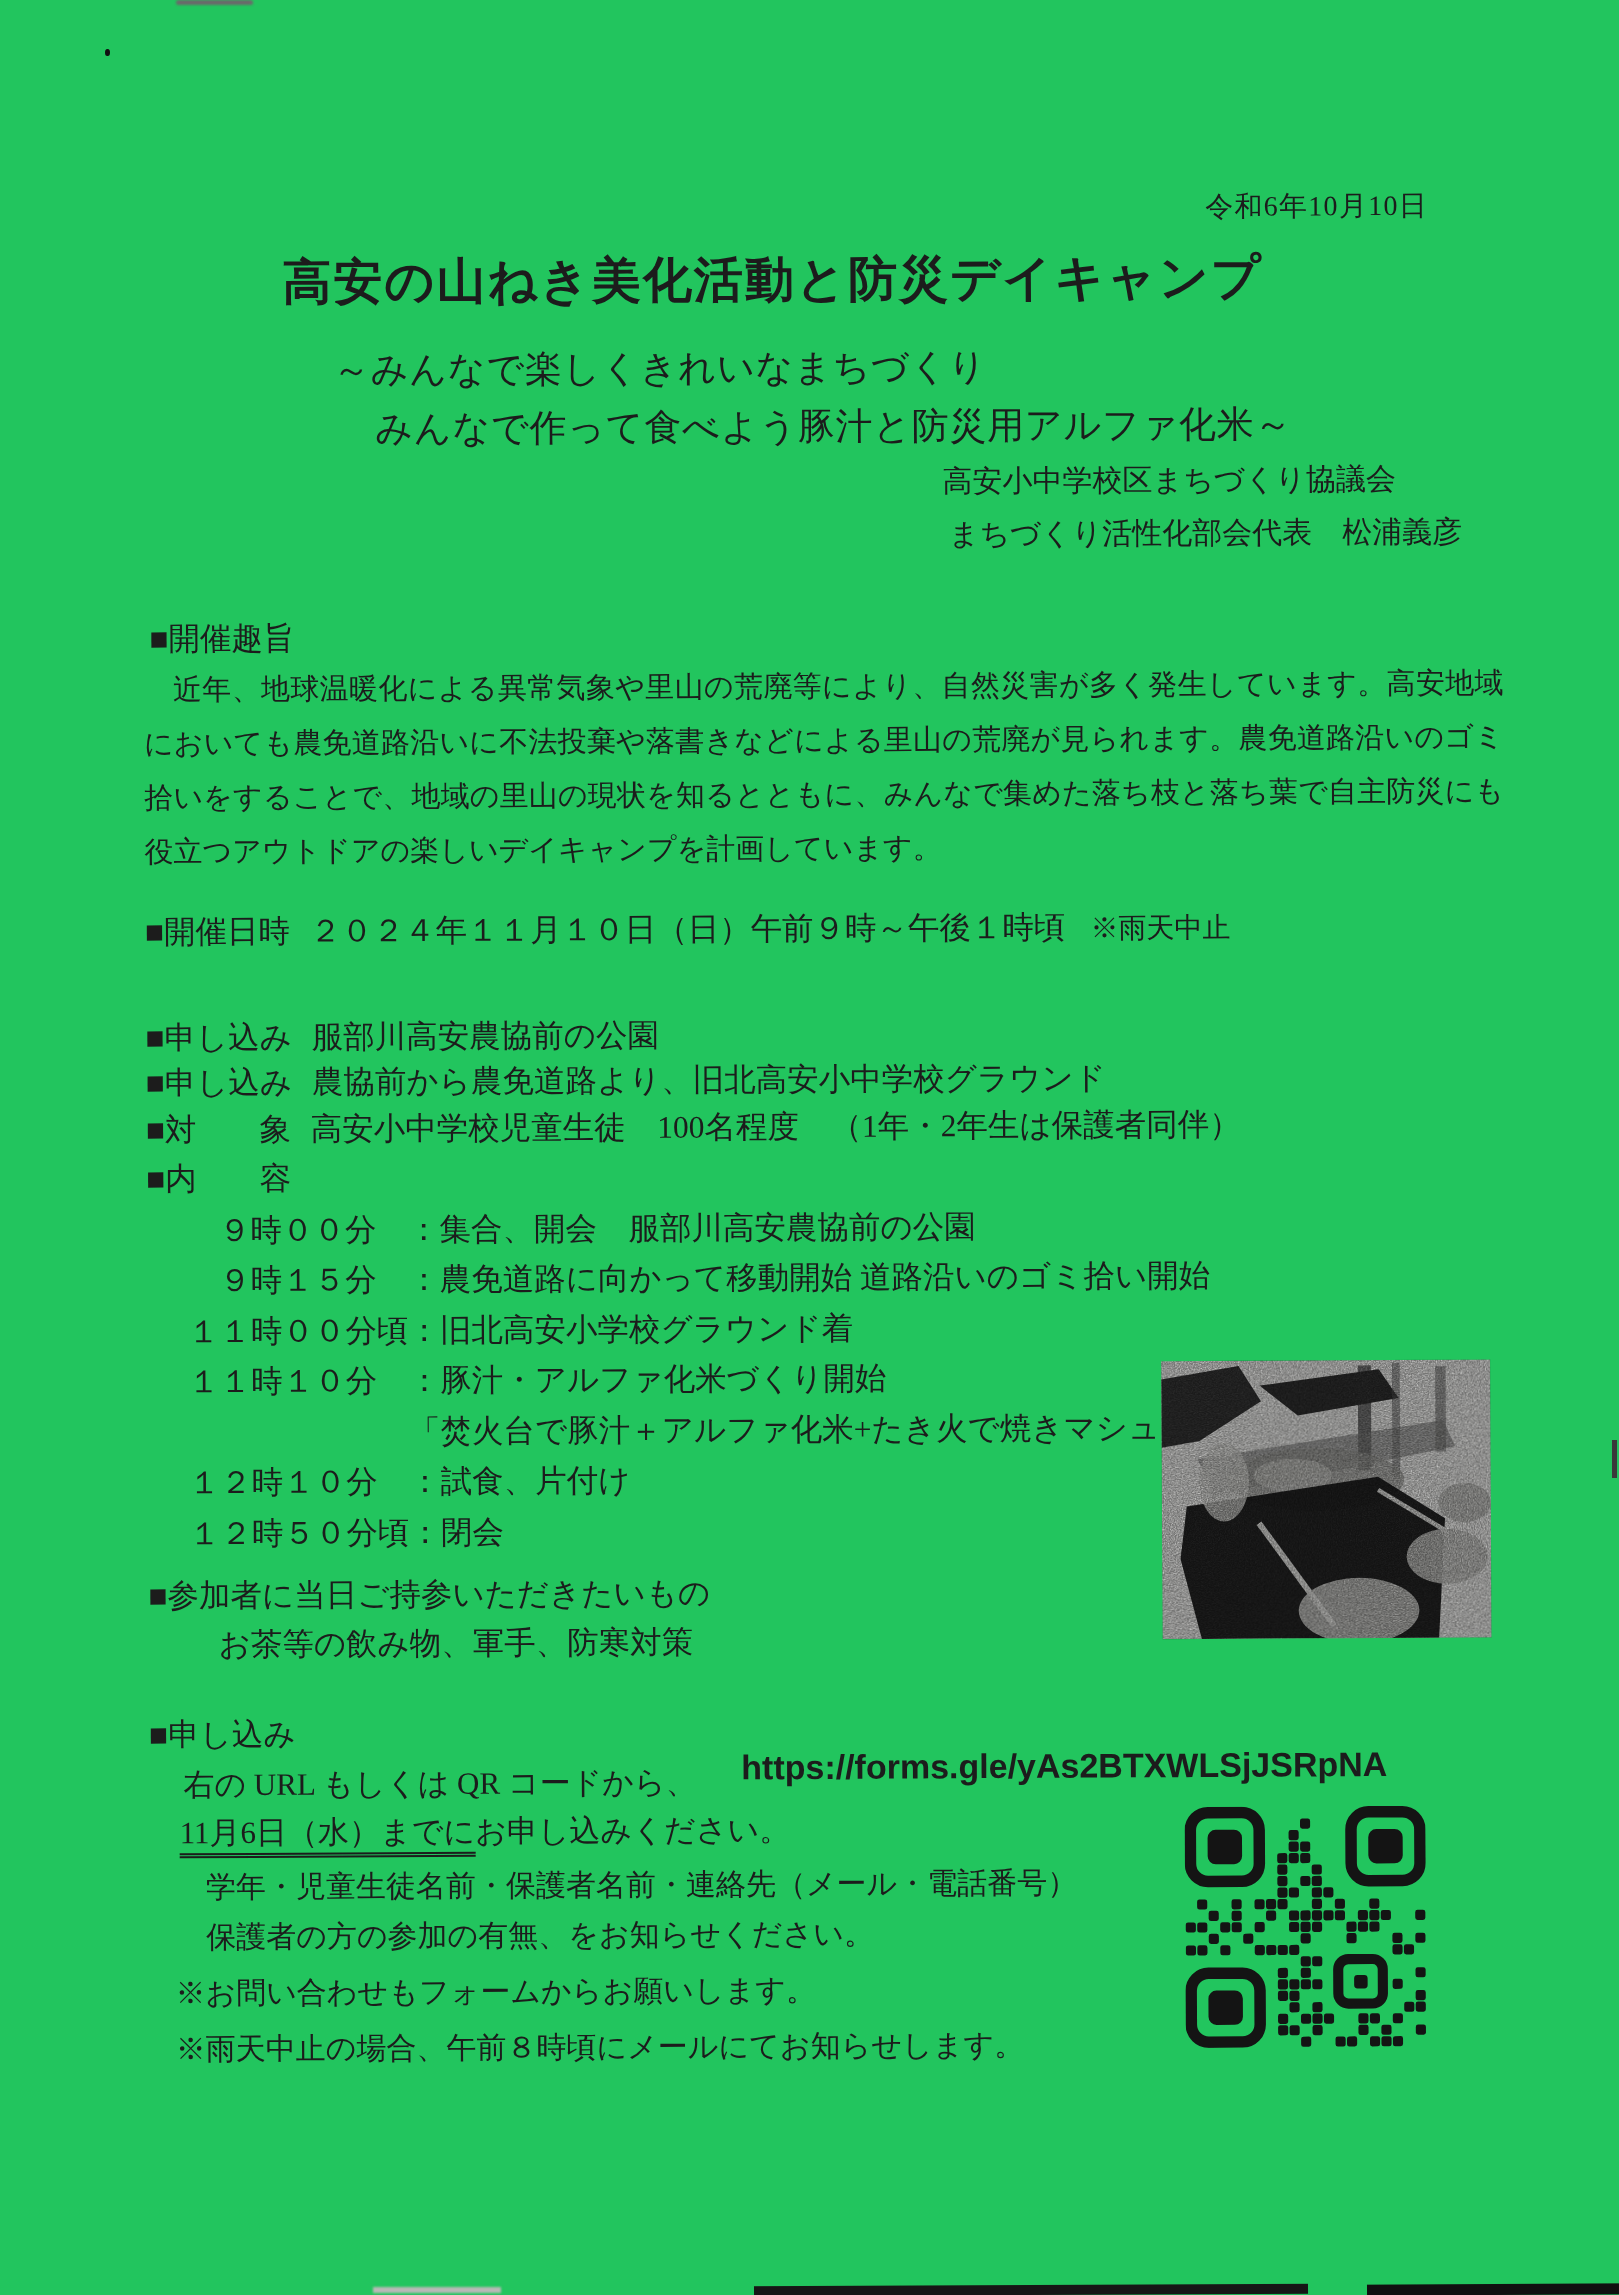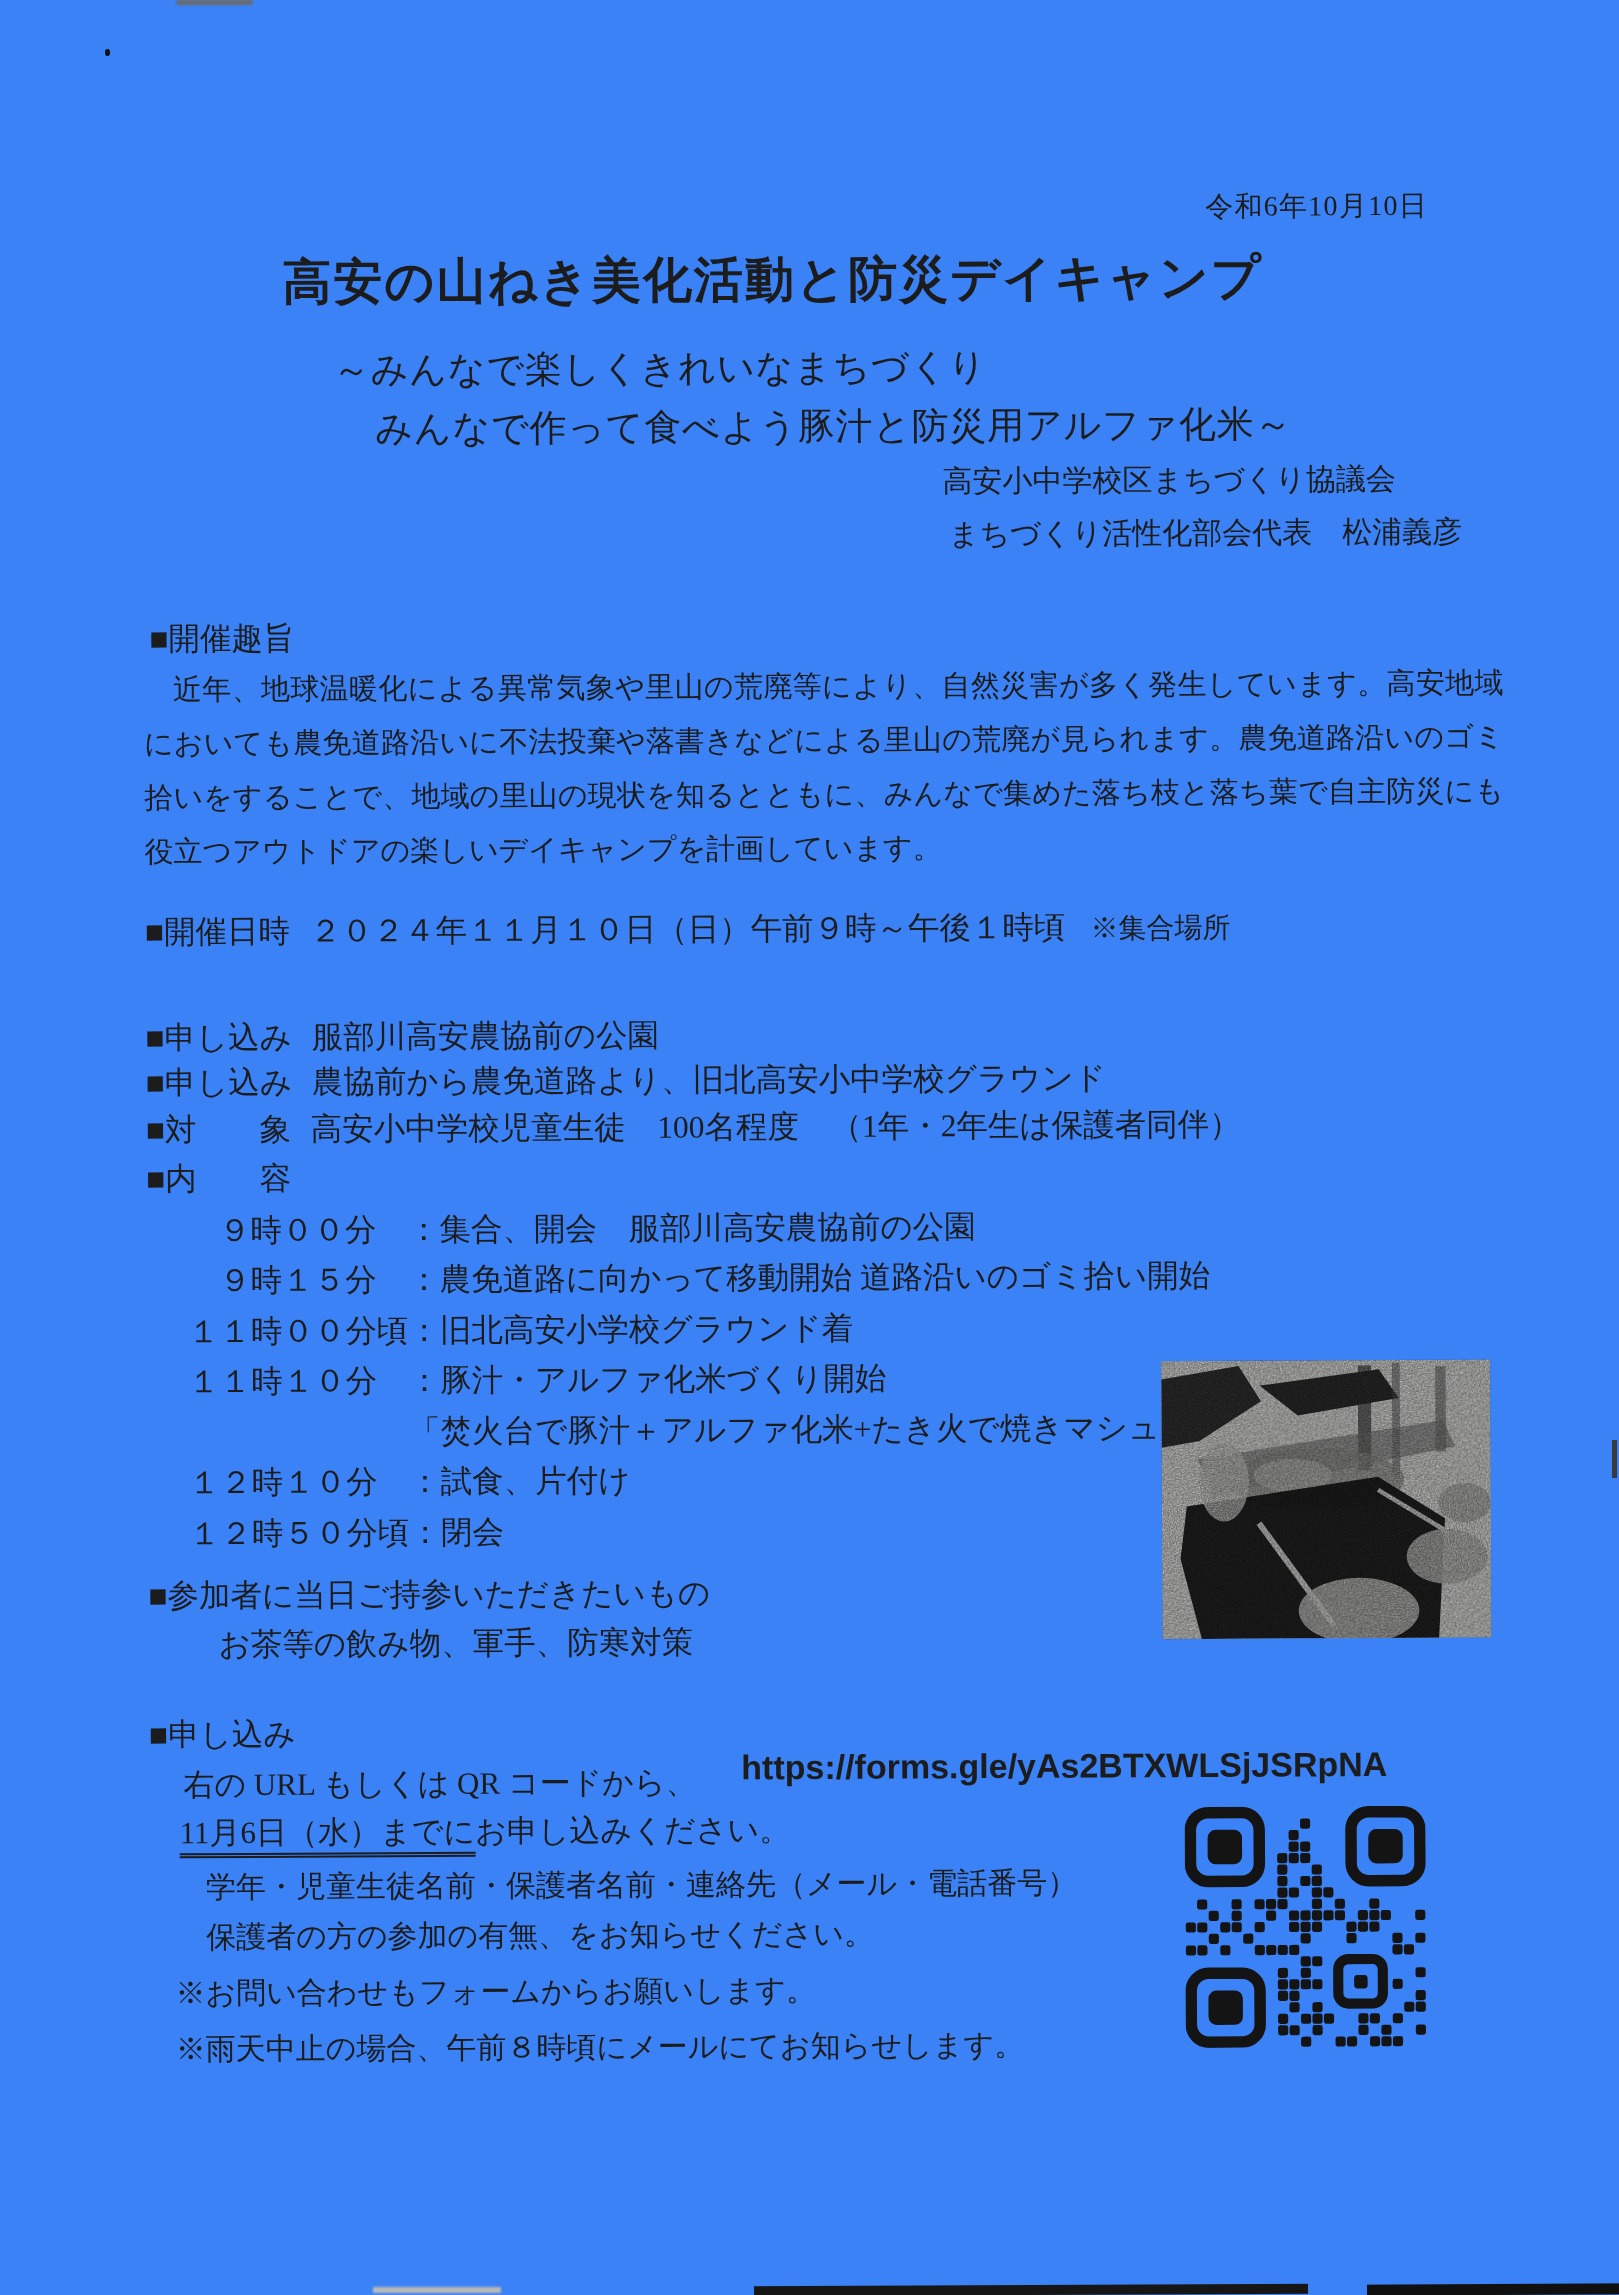--- a/index.html
+++ b/index.html
@@ -1,18 +1,18 @@
 <!DOCTYPE html>
 <html style="font-size:10.5px"><head>
 <meta charset="utf-8">
 <style>
   html,body{margin:0;padding:0;background:#e6e6e4;}
   .page{
     position:relative;width:1620px;height:2295px;margin:0 auto;
-    background:#3b82f6;overflow:hidden;
+    background:#22c55e;overflow:hidden;
     font-family:"Liberation Serif","DejaVu Serif",serif;
     color:#1c1c1c;
   }
   .sheet{position:absolute;inset:0;transform:rotate(-0.30deg);transform-origin:810px 1148px;}
   .abs{position:absolute;line-height:1.18;white-space:pre;}
   .date{top:192px;left:1210px;width:289px;font-size:28px;text-align:left;letter-spacing:1.3px;}
   .title{top:251px;left:287px;font-size:49px;font-weight:bold;letter-spacing:2px;margin:0;}
   .sub1{top:346px;left:337px;font-size:37px;letter-spacing:0.7px;}
   .sub2{top:405px;left:379px;font-size:37px;letter-spacing:0.7px;}
   .org1{top:464px;left:946px;font-size:30px;}
@@ -71,21 +71,21 @@
     <div class="abs date">令和6年10月10日</div>
     <h1 class="abs title">高安の山ねき美化活動と防災デイキャンプ</h1>
     <div class="abs sub1">～みんなで楽しくきれいなまちづくり</div>
     <div class="abs sub2">みんなで作って食べよう豚汁と防災用アルファ化米～</div>
     <div class="abs org1">高安小中学校区まちづくり協議会</div>
     <div class="abs org2">まちづくり活性化部会代表　松浦義彦</div>
 
     <div class="abs sec-h purpose-h">■開催趣旨</div>
     <p class="abs purpose-body">　近年、地球温暖化による異常気象や里山の荒廃等により、自然災害が多く発生しています。高安地域においても農免道路沿いに不法投棄や落書きなどによる里山の荒廃が見られます。農免道路沿いのゴミ拾いをすることで、地域の里山の現状を知るとともに、みんなで集めた落ち枝と落ち葉で自主防災にも役立つアウトドアの楽しいデイキャンプを計画しています。</p>
 
-    <div class="abs sec-h row-datetime"><span>■開催日時</span><span class="row-val">２０２４年１１月１０日（日）午前９時～午後１時頃</span><span class="row-note">※集合場所</span></div>
+    <div class="abs sec-h row-datetime"><span>■開催日時</span><span class="row-val">２０２４年１１月１０日（日）午前９時～午後１時頃</span><span class="row-note">※雨天中止</span></div>
 
     <div class="abs sec-h row-meeting"><span>■申し込み</span><span class="row-val">服部川高安農協前の公園</span></div>
 
     <div class="abs sec-h row-venue"><span>■申し込み</span><span class="row-val">農協前から農免道路より、旧北高安小中学校グラウンド</span></div>
 
     <div class="abs sec-h row-target"><span>■対　　象</span><span class="row-val">高安小中学校児童生徒　100名程度　（1年・2年生は保護者同伴）</span></div>
 
     <div class="abs sec-h row-contents">■内　　容</div>
 
     <div class="abs sched s0">　９時００分　：集合、開会　服部川高安農協前の公園</div>

